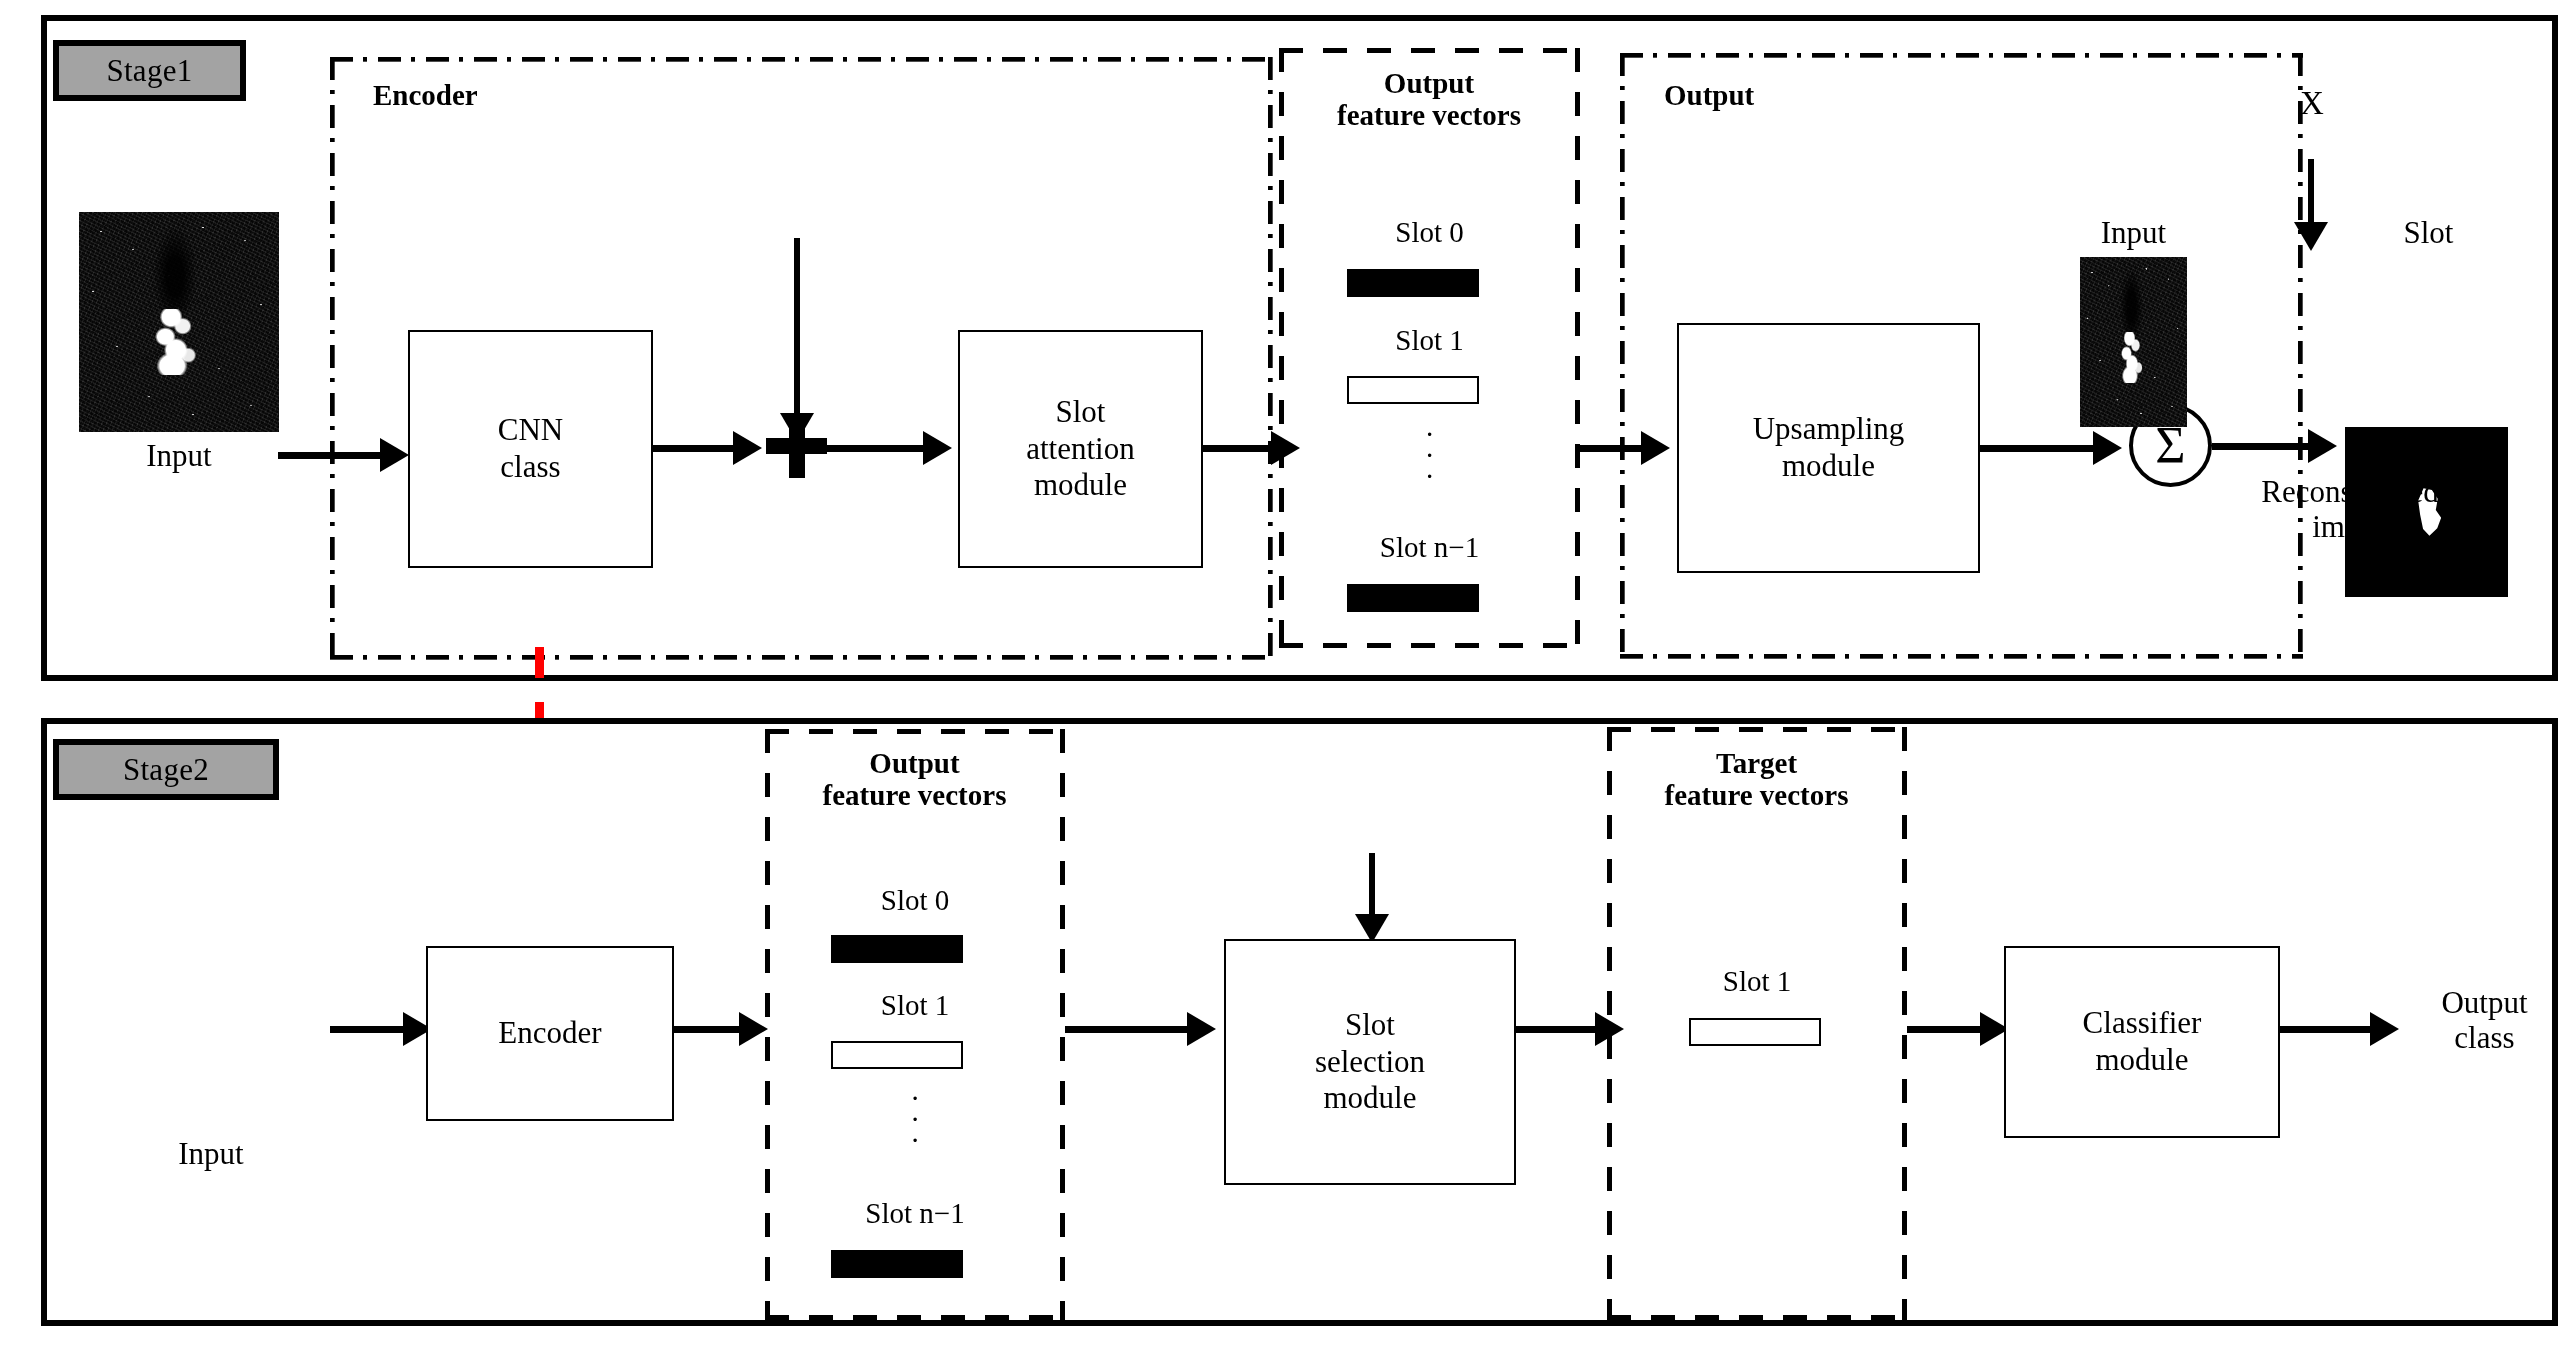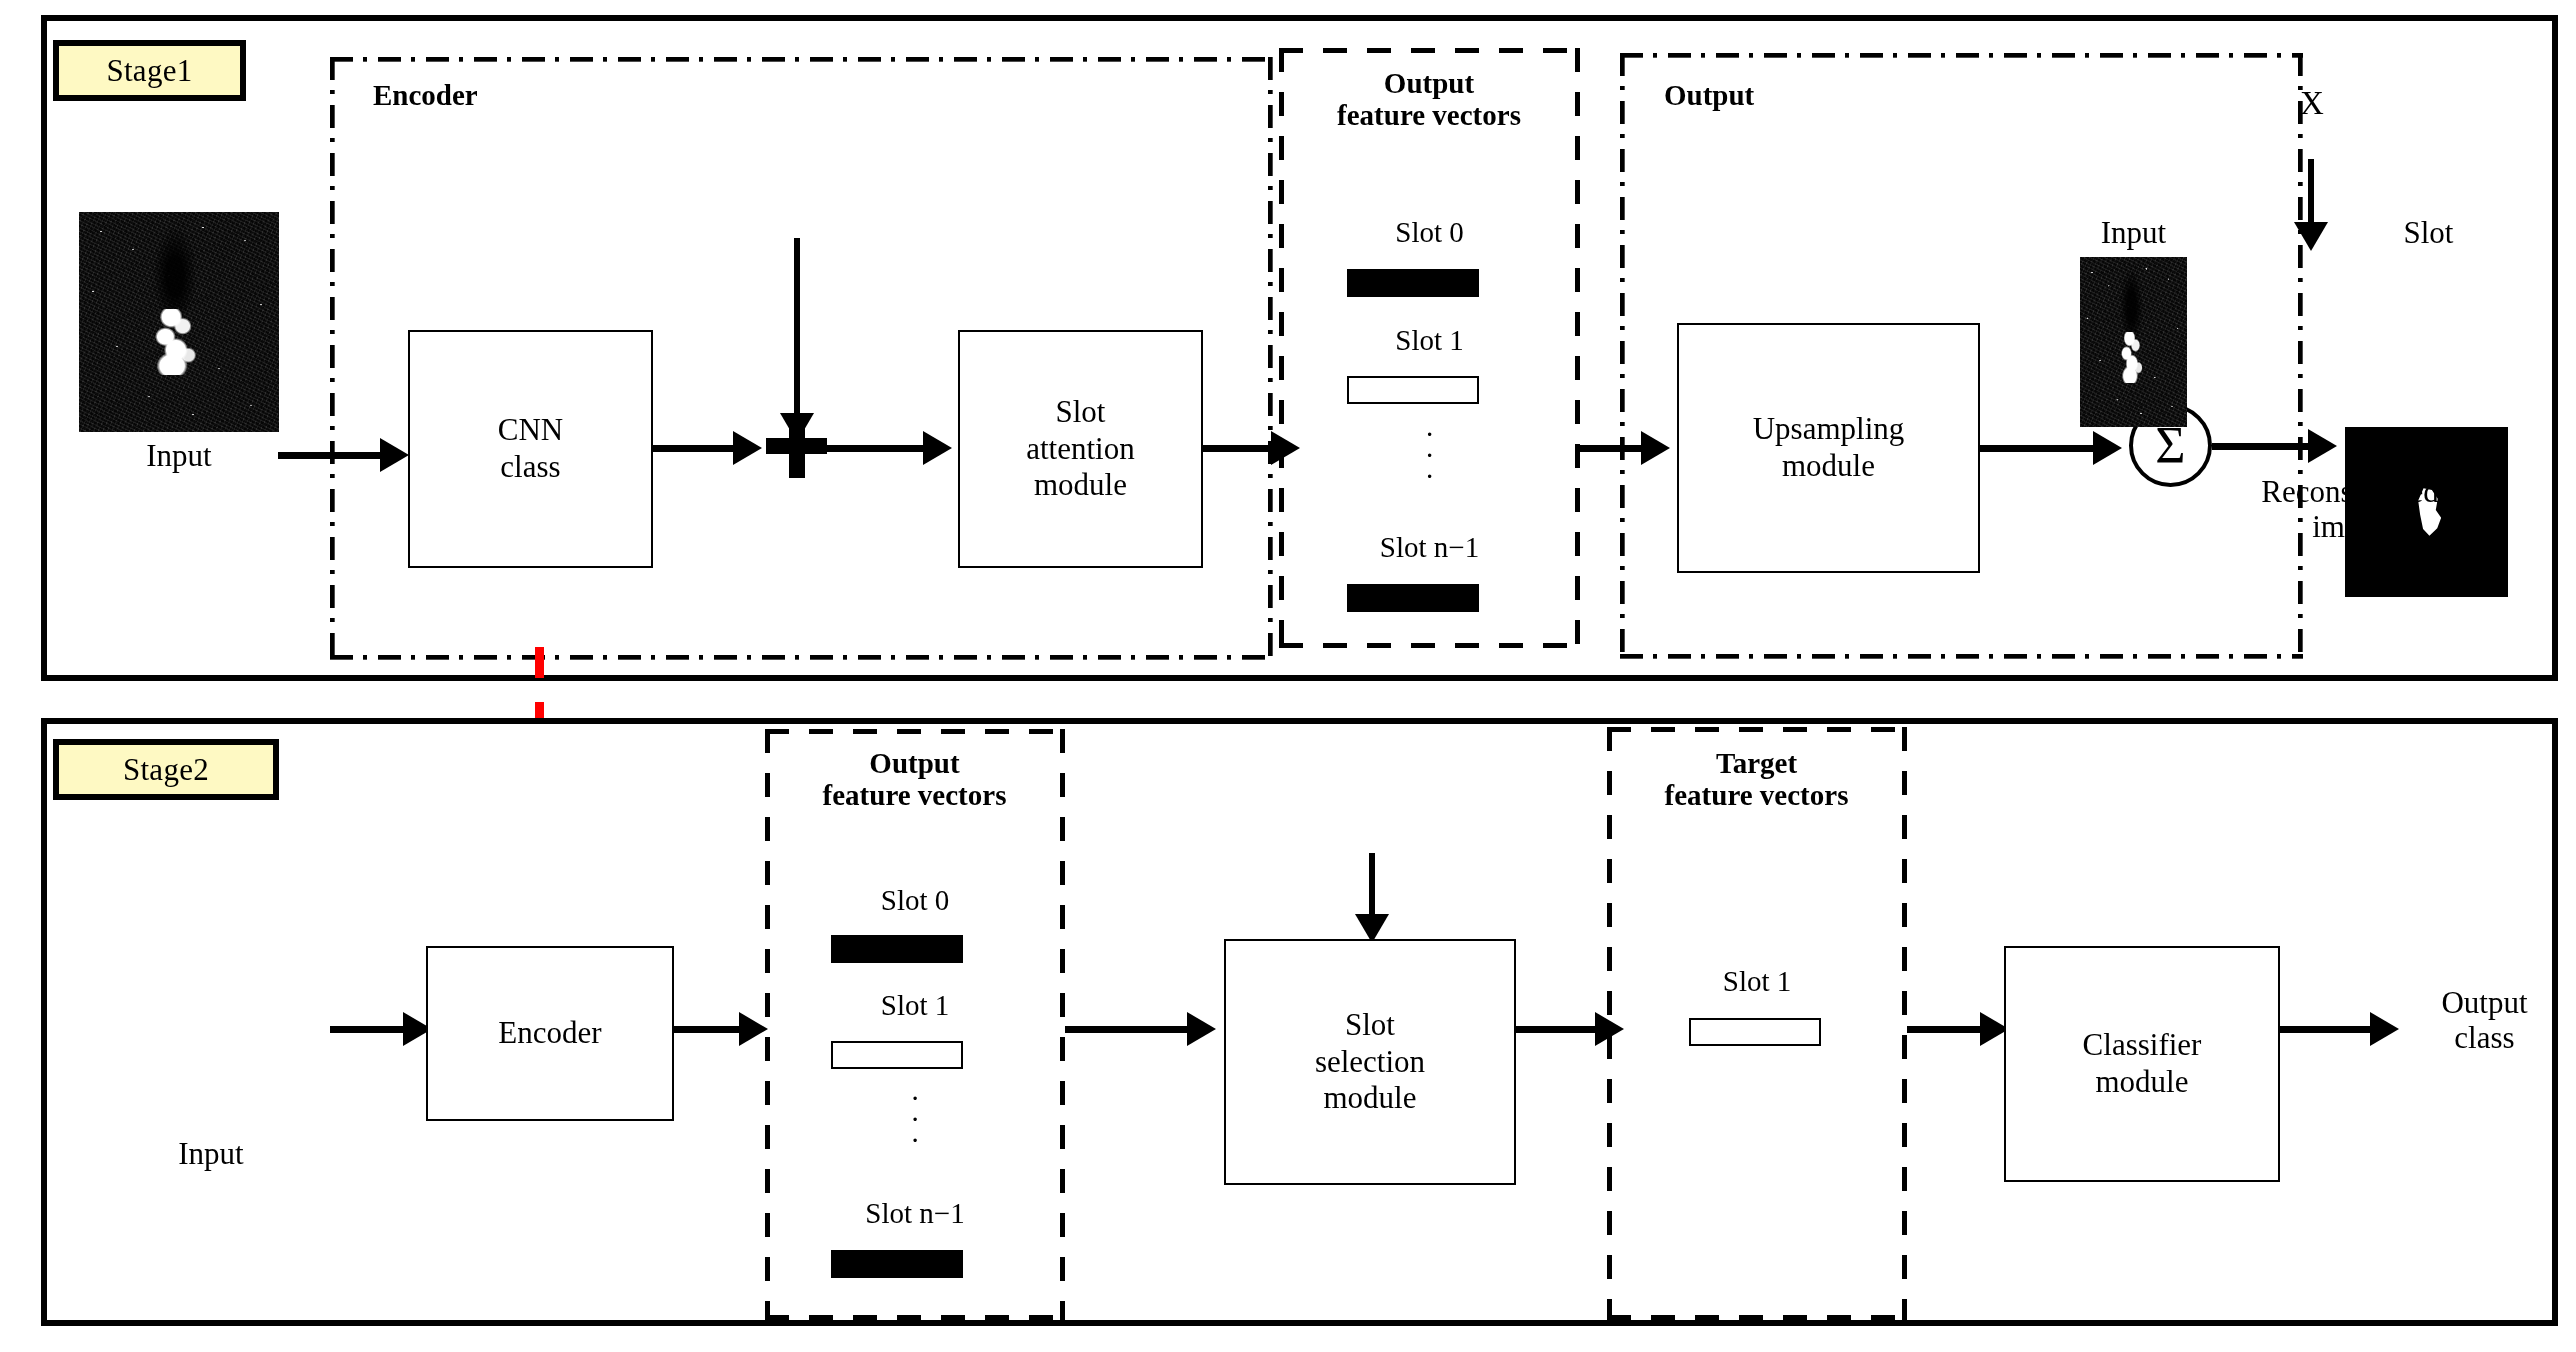--- a/index.html
+++ b/index.html
@@ -21,21 +21,21 @@
   }
   .abs { position: absolute; box-sizing: border-box; }
 
   
   .stage-frame {
     border: 6px solid #000;
     background: #fff;
   }
   .stage-tag {
     border: 6px solid #000;
-    background: #fef9c3;
+    background: #a3a3a3;
     display: flex;
     align-items: center;
     justify-content: center;
     font-size: 31px;
     letter-spacing: 0.3px;
   }
 
   
   .group-dashdot {
     border: 0;
@@ -397,21 +397,21 @@
   <div class="abs group-dashed" style="left:1607px; top:727px; width:300px; height:593px;"></div>
   <div class="abs group-title" style="left:1600px; top:747px; width:313px;">Target
 feature vectors</div>
 
   <div class="abs slot-label" style="left:1607px; top:967px; width:300px;">Slot 1</div>
   <div class="abs slot-bar-empty" style="left:1689px; top:1018px; width:132px; height:28px;"></div>
 
   <div class="abs arrow-h" style="left:1907px; top:1026px; width:77px;"></div>
   <div class="abs arrow-h-head" style="left:1980px; top:1012px;"></div>
 
-  <div class="abs proc-box" style="left:2004px; top:946px; width:276px; height:236px;">
+  <div class="abs proc-box" style="left:2004px; top:946px; width:276px; height:192px;">
     <span>Classifier
 module</span>
   </div>
 
   <div class="abs arrow-h" style="left:2280px; top:1026px; width:93px;"></div>
   <div class="abs arrow-h-head" style="left:2370px; top:1012px;"></div>
 
   <div class="abs plain-label" style="left:2398px; top:985px; width:173px;">Output
 class</div>
 

